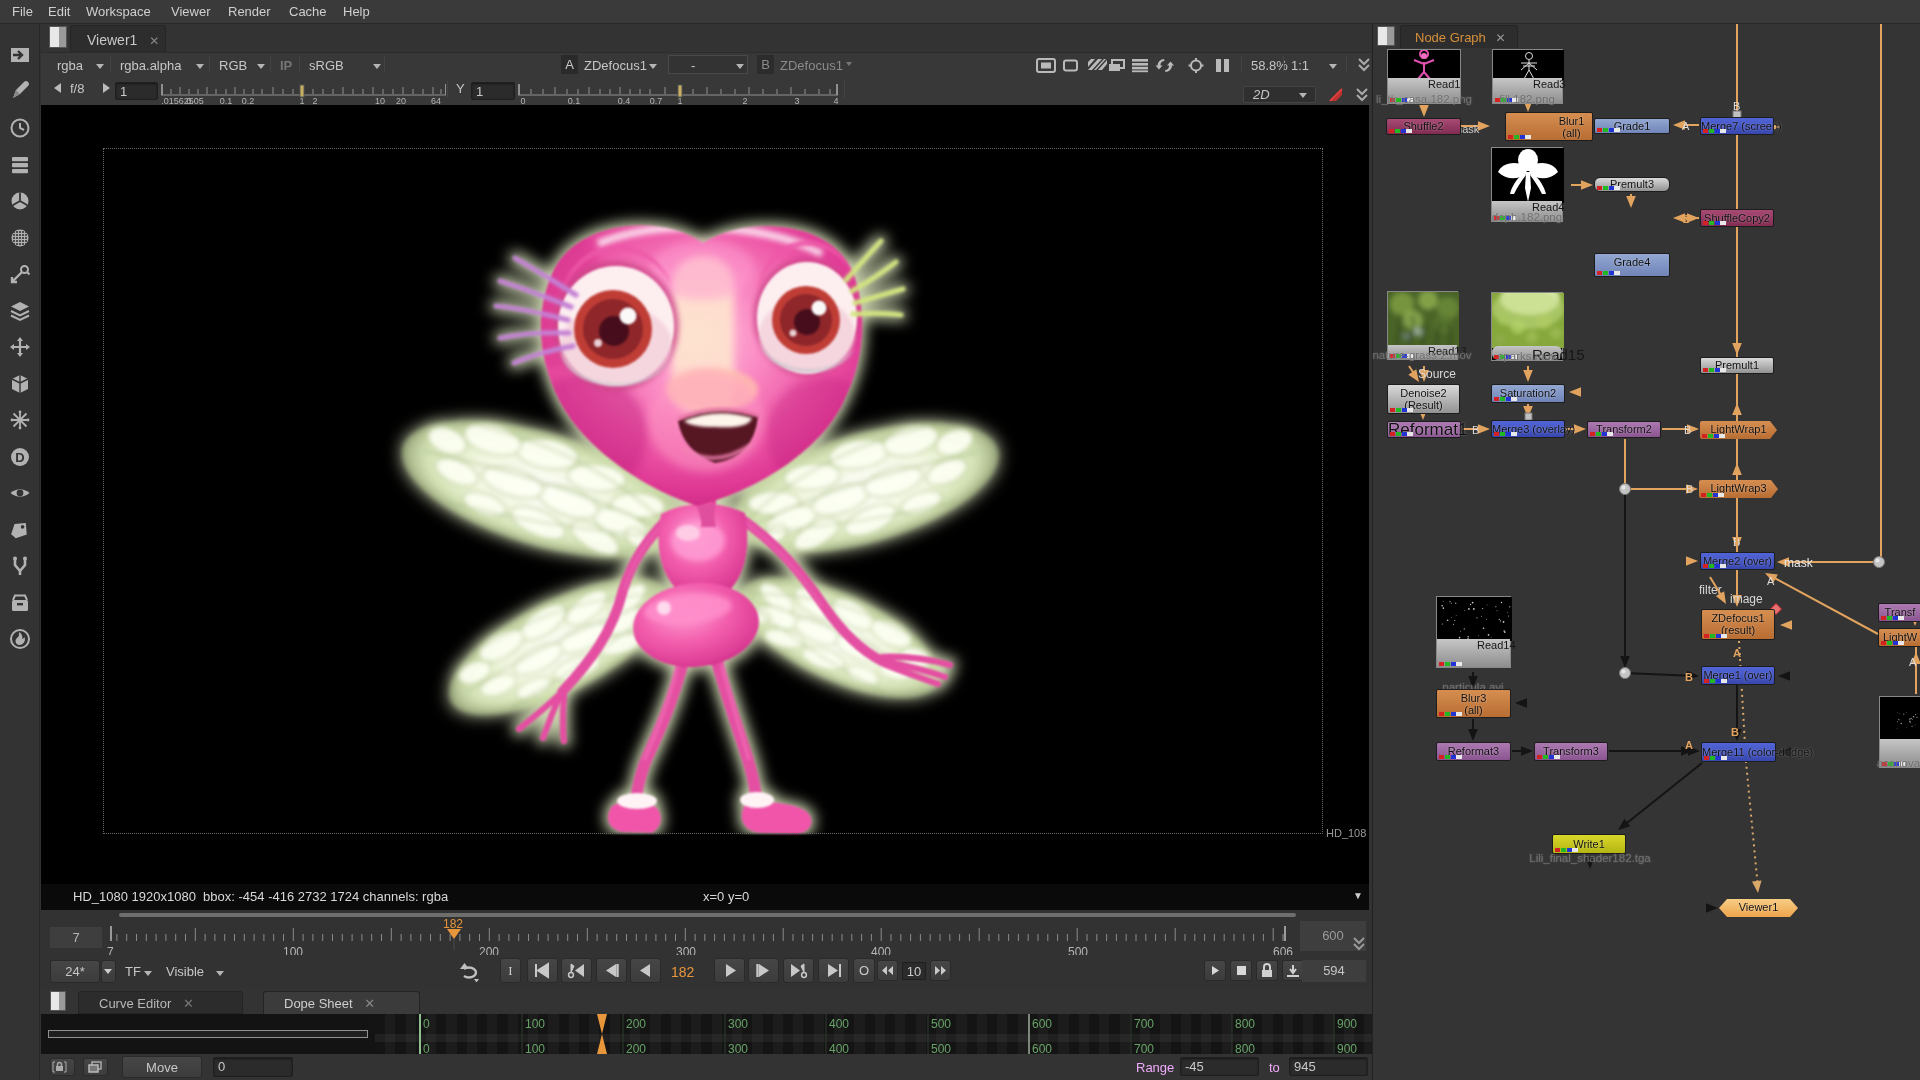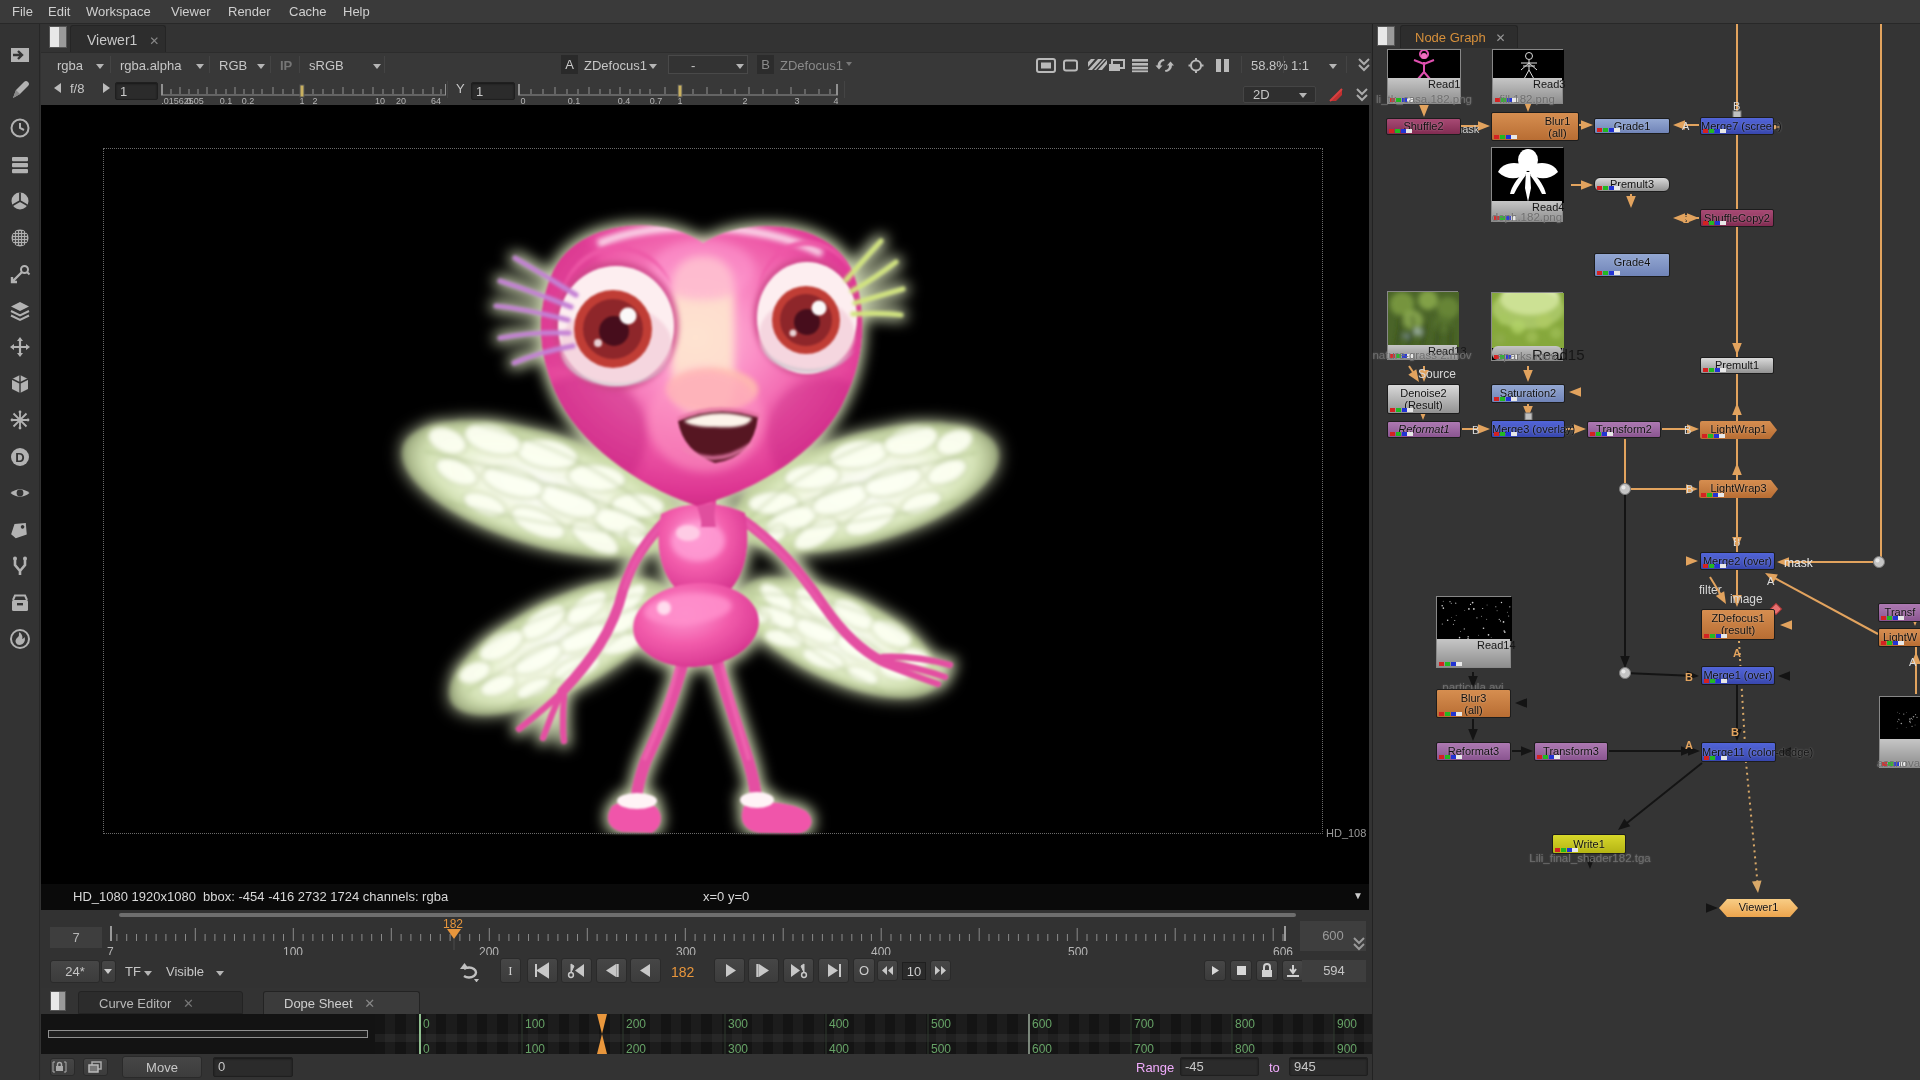--- a/index.html
+++ b/index.html
@@ -257,21 +257,21 @@
         <text x="106" y="21">0.4</text>
         <text x="138" y="21">0.7</text>
         <text x="162" y="21">1</text>
         <text x="227" y="21">2</text>
         <text x="279" y="21">3</text>
         <text x="318" y="21">4</text>
  </g>
 </svg>
 <span class="vsep" style="left:803px;top:5px;"></span>
 <span style="position:absolute;left:1202px;top:10px;width:73px;height:17px;background:#2f2f2f;border:1px solid #454545;border-radius:2px;"></span>
-<span class="ddt" style="left:1212px;top:11px;">2D</span>
+<span class="ddt" style="left:1212px;top:11px;font-style:italic;">2D</span>
     <span class="dda" style="left:1258px;top:17px;"></span>
 <svg style="position:absolute;left:1287px;top:11px;" width="18" height="16">
       <path d="M2 14 L14 2 L14 8 L8 14 Z" fill="#c03030"></path>
       <path d="M2 14 L14 2" stroke="#d84040" stroke-width="2"></path>
     </svg>
 <svg style="position:absolute;left:1314px;top:11px;" width="14" height="16">
       <path d="M2 2 l5 5 5 -5 M2 8 l5 5 5 -5" stroke="#aaa" stroke-width="2" fill="none"></path>
     </svg>
 </div>
 <div id="viewerarea">
@@ -1018,36 +1018,36 @@
         <circle cx="18.83357867811909" cy="22.362456435704544" r="0.6785704647826247" fill="#9a9a9a"></circle>
         <circle cx="19.647628831852114" cy="23.77926200951611" r="0.3196036285237188" fill="#9a9a9a"></circle>
         <circle cx="32.03718055682548" cy="29.291417324256262" r="0.586512970138692" fill="#9a9a9a"></circle>
         <circle cx="37.01146748394132" cy="20.274950256961937" r="0.6476476831368296" fill="#9a9a9a"></circle>
         <circle cx="30.264877050520443" cy="25.597904085649844" r="0.5281026656507065" fill="#9a9a9a"></circle>
       </svg>
       <div class="readlbl" style="height:28px;font-size:11px;">Rea<i class="chips" style="bottom:1px;"></i></div>
     </div>
     <div class="fname" style="left:497px;top:733px;width:60px;">asanova.</div>
     <div class="node" style="left:13px;top:94px;width:75px;height:17px;background:linear-gradient(#a74a74,#822c52);line-height:15px;font-size:11px;">Shuffle2<i class="chips"></i></div>
-    <div class="node" style="left:118px;top:88px;width:88px;height:29px;background:linear-gradient(#d68e50,#b86d33);font-size:11px;padding-left:45px;">
+    <div class="node" style="left:132px;top:88px;width:88px;height:29px;background:linear-gradient(#d68e50,#b86d33);font-size:11px;padding-left:45px;">
       <div style="line-height:12px;margin-top:2px;">Blur1<br>(all)</div>
       <i class="chips"></i>
     </div>
     <div class="node" style="left:221px;top:94px;width:76px;height:16px;background:linear-gradient(#93a7d2,#7084b8);line-height:14px;font-size:11px;">Grade1<i class="chips"></i></div>
     <div class="node" style="left:327px;top:93px;width:74px;height:18px;background:linear-gradient(#5265d8,#3847ae);line-height:16px;font-size:11px;">Merge7 (screen)<i class="chips"></i></div>
     <div class="node" style="left:221px;top:153px;width:76px;height:15px;background:linear-gradient(#d9d9d9,#929292);line-height:13px;font-size:11px;border-radius:6px;">Premult3<i class="chips"></i></div>
     <div class="node" style="left:221px;top:185px;width:76px;height:24px;background:linear-gradient(#93a7d2,#7084b8);line-height:16px;font-size:11px;margin-top:44px;">Grade4<i class="chips"></i></div>
     <div class="node" style="left:327px;top:185px;width:74px;height:18px;background:linear-gradient(#a74a74,#822c52);line-height:16px;font-size:11px;">ShuffleCopy2<i class="chips"></i></div>
     <div class="node" style="left:14px;top:360px;width:73px;height:30px;background:linear-gradient(#d9d9d9,#929292);font-size:11px;">
       <div style="line-height:12px;margin-top:2px;">Denoise2<br>(Result)</div>
       <i class="chips"></i>
     </div>
     <div class="node" style="left:118px;top:360px;width:74px;height:19px;background:linear-gradient(#93a7d2,#7084b8);line-height:17px;font-size:11px;">Saturation2<i class="chips"></i></div>
     <div class="node" style="left:327px;top:333px;width:74px;height:17px;background:linear-gradient(#d9d9d9,#929292);line-height:15px;font-size:11px;">Premult1<i class="chips"></i></div>
-    <div class="node" style="left:14px;top:397px;width:74px;height:17px;background:linear-gradient(#ad79b2,#8a5590);line-height:15px;font-size:11px;font-style:italic;">Reformat1<i class="chips"></i></div>
+    <div class="node" style="left:14px;top:397px;width:74px;height:17px;background:linear-gradient(#ad79b2,#8a5590);line-height:15px;font-size:17px;">Reformat1<i class="chips"></i></div>
     <div class="node" style="left:118px;top:396px;width:74px;height:18px;background:linear-gradient(#5265d8,#3847ae);line-height:16px;font-size:11px;">Merge3 (overlay)<i class="chips"></i></div>
     <div class="node" style="left:214px;top:397px;width:74px;height:17px;background:linear-gradient(#ad79b2,#8a5590);line-height:15px;font-size:11px;">Transform2<i class="chips"></i></div>
     <div class="node" style="left:327px;top:397px;width:77px;height:18px;background:linear-gradient(#d68e50,#b86d33);clip-path:polygon(0 0,calc(100% - 7px) 0,100% 50%,calc(100% - 7px) 100%,0 100%);border:none;line-height:16px;font-size:11px;">LightWrap1<i class="chips"></i></div>
     <div class="node" style="left:326px;top:456px;width:79px;height:18px;background:linear-gradient(#d68e50,#b86d33);clip-path:polygon(0 0,calc(100% - 7px) 0,100% 50%,calc(100% - 7px) 100%,0 100%);border:none;line-height:16px;font-size:11px;">LightWrap3<i class="chips"></i></div>
     <div class="node" style="left:327px;top:528px;width:75px;height:18px;background:linear-gradient(#5265d8,#3847ae);line-height:16px;font-size:11px;">Merge2 (over)<i class="chips"></i></div>
     <div class="node" style="left:328px;top:585px;width:74px;height:31px;background:linear-gradient(#d68e50,#b86d33);font-size:11px;">
       <div style="line-height:12px;margin-top:2px;">ZDefocus1<br>(result)</div>
       <i class="chips"></i>
     </div>
     <div class="node" style="left:328px;top:642px;width:74px;height:19px;background:linear-gradient(#5265d8,#3847ae);line-height:17px;font-size:11px;">Merge1 (over)<i class="chips"></i></div>

